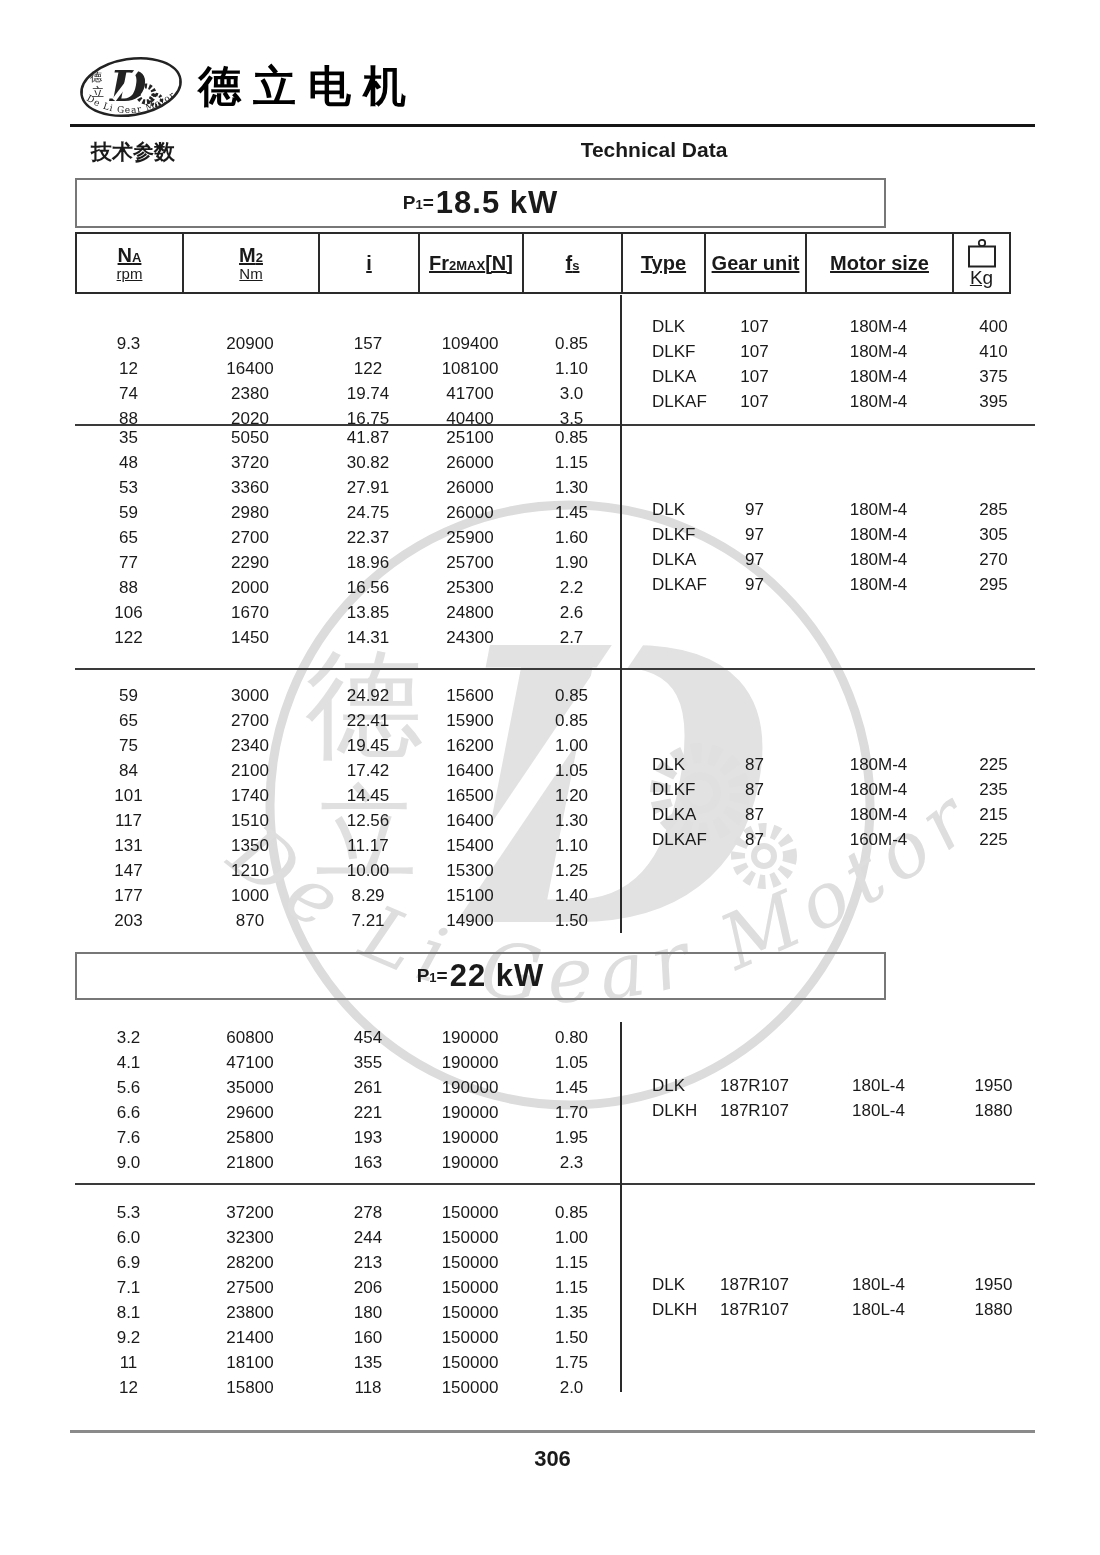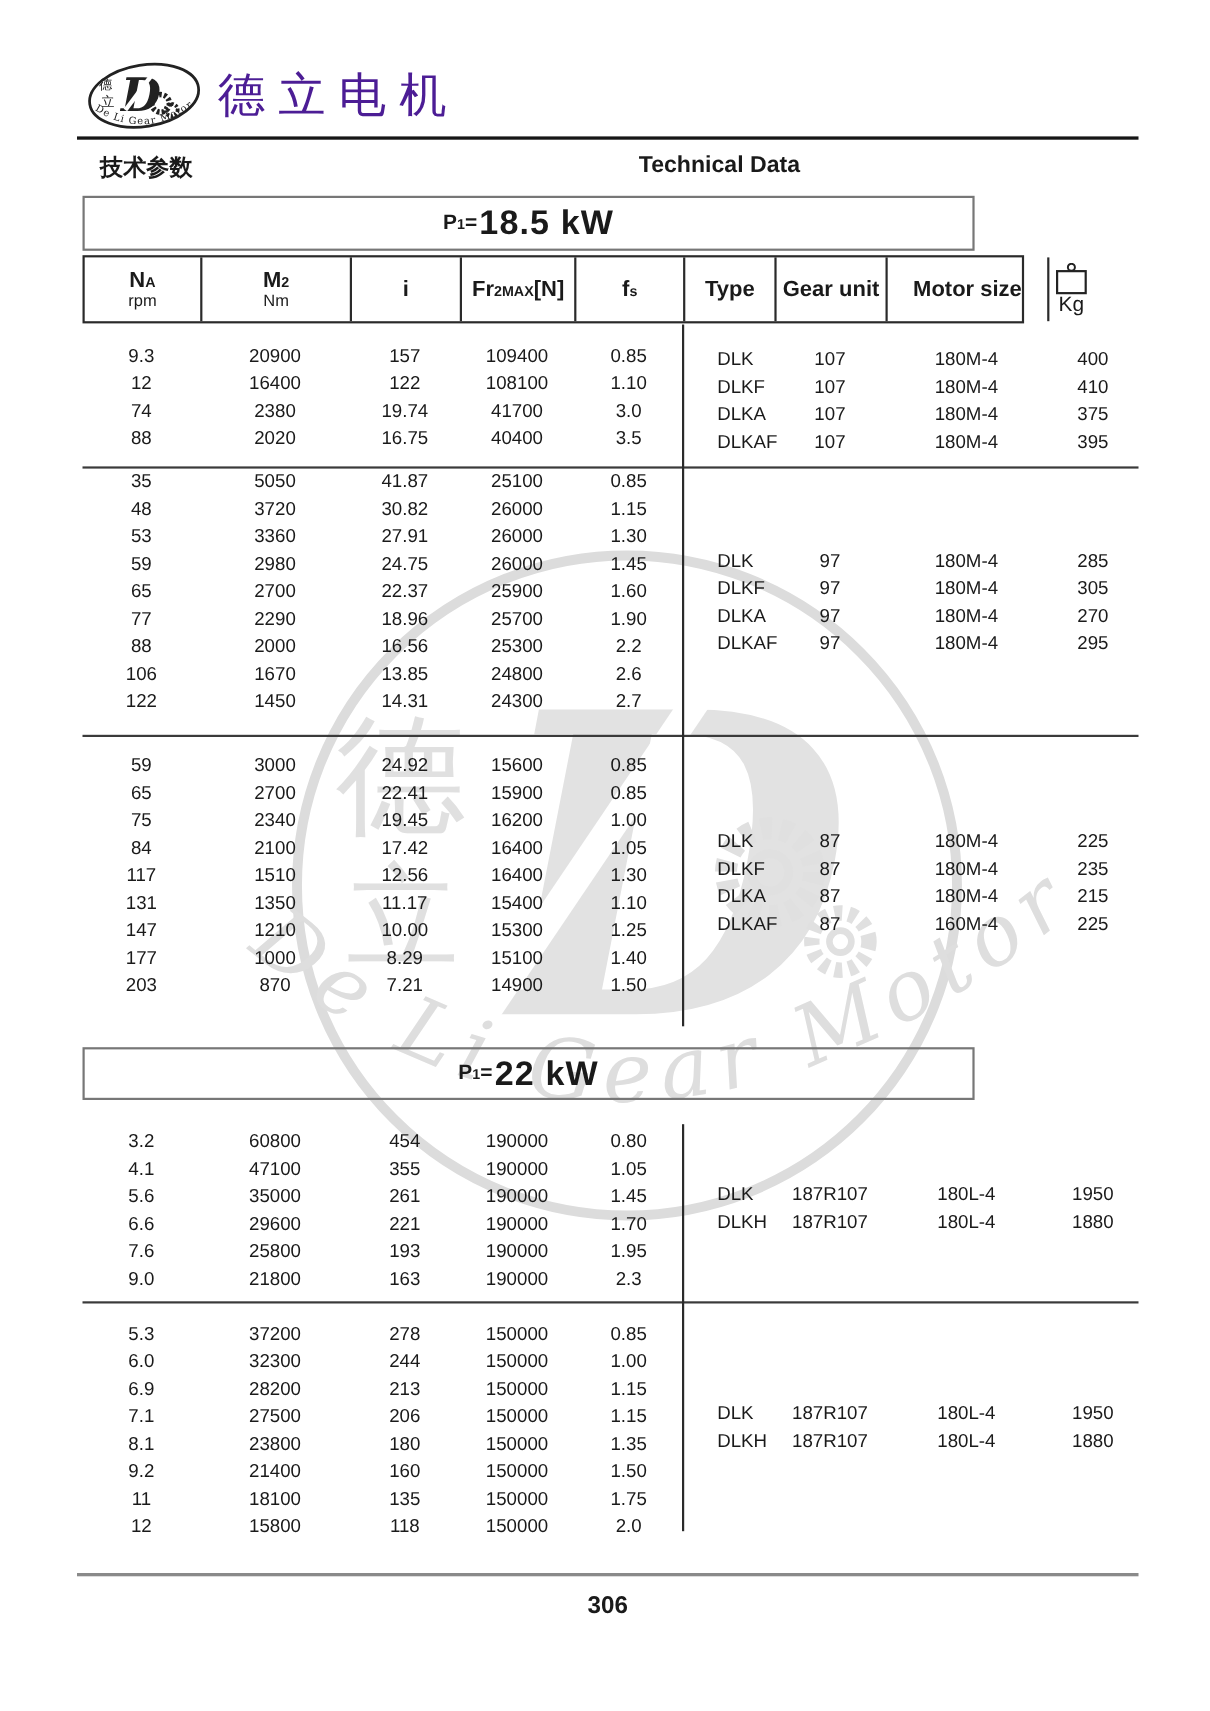--- a/index.html
+++ b/index.html
@@ -5,35 +5,35 @@
   html,body{margin:0;padding:0;}
   body{
     width:1100px;height:1555px;position:relative;background:#ffffff;
     font-family:"Liberation Sans", sans-serif;color:#1a1a1a;overflow:hidden;
   }
   .abs{position:absolute;}
   
   .wm{position:absolute;left:0;top:0;width:1100px;height:1555px;z-index:0;pointer-events:none;}
   .content{position:absolute;left:0;top:0;width:1100px;height:1555px;z-index:1;}
   
-  .brand{left:198px;top:58px;font-family:"DejaVu Serif", serif;font-weight:400;
-         font-size:43px;letter-spacing:12px;color:#4c1d95;}
+  .brand{left:198px;top:58px;font-family:"DejaVu Serif", serif;font-weight:700;
+         font-size:43px;letter-spacing:12px;color:#000000;}
   .toprule{left:70px;top:124px;width:965px;height:3px;background:#161616;}
   .cn-title{left:70px;top:138px;font-size:21px;font-weight:700;margin-left:21px;}
   .en-title{left:654px;top:138px;transform:translateX(-50%);font-size:21px;font-weight:700;white-space:nowrap;}
   
   .pbox{left:75px;width:811px;box-sizing:border-box;border:2px solid #777;
         display:flex;align-items:center;justify-content:center;background:transparent;}
   .p-small{font-size:19px;font-weight:700;}
   .p-sub{font-size:13px;font-weight:700;}
   .p-val{font-size:31px;font-weight:700;letter-spacing:1px;margin-left:2px;}
   
-  .th-row{left:75px;top:232px;width:856px;height:62px;box-sizing:border-box;
+  .th-row{left:75px;top:232px;width:936px;height:62px;box-sizing:border-box;
           border:2px solid #2a2a2a;display:grid;
-          grid-template-columns:107px 136px 100px 104px 99px 83px 101px 147px 1fr;}
+          grid-template-columns:107px 136px 100px 104px 99px 83px 101px 147px 1fr;text-decoration:underline;}
   .th{border-right:2px solid #2a2a2a;display:flex;flex-direction:column;
       align-items:center;justify-content:center;line-height:1.05;}
   .th:last-child{border-right:none;justify-content:center;}
   .th-main{font-size:20px;font-weight:700;white-space:nowrap;}
   .th-main .sm{font-size:13px;font-weight:700;}
   .th-unit{font-size:15px;font-weight:400;}
   .kg-unit{font-size:19px;font-weight:400;margin-top:-2px;}
   
   .group{position:absolute;left:75px;width:960px;}
   .nrows{position:absolute;left:0;top:0;bottom:0;width:546px;box-sizing:border-box;}
@@ -131,21 +131,21 @@
     <div class="th">
       <svg width="40" height="31" viewBox="0 0 40 31">
         <circle cx="20" cy="4" r="3.2" fill="none" stroke="#222" stroke-width="1.8"></circle>
         <rect x="7" y="7.5" width="26" height="20" fill="none" stroke="#222" stroke-width="2"></rect>
       </svg>
       <div class="kg-unit">Kg</div>
     </div>
   </div>
 
   <div class="group" style="top:295px;height:129px;">
-    <div class="nrows" style="padding-top:16px;">
+    <div class="nrows" style="padding-top:36px;">
         <div class="nrow">
           <div class="ncell">9.3</div>
           <div class="ncell">20900</div>
           <div class="ncell">157</div>
           <div class="ncell">109400</div>
           <div class="ncell">0.85</div>
         </div>
         <div class="nrow">
           <div class="ncell">12</div>
           <div class="ncell">16400</div>
@@ -314,20 +314,27 @@
           <div class="ncell">1.00</div>
         </div>
         <div class="nrow">
           <div class="ncell">84</div>
           <div class="ncell">2100</div>
           <div class="ncell">17.42</div>
           <div class="ncell">16400</div>
           <div class="ncell">1.05</div>
         </div>
         <div class="nrow">
+          <div class="ncell">101</div>
+          <div class="ncell">1740</div>
+          <div class="ncell">14.45</div>
+          <div class="ncell">16500</div>
+          <div class="ncell">1.20</div>
+        </div>
+        <div class="nrow">
           <div class="ncell">117</div>
           <div class="ncell">1510</div>
           <div class="ncell">12.56</div>
           <div class="ncell">16400</div>
           <div class="ncell">1.30</div>
         </div>
         <div class="nrow">
           <div class="ncell">131</div>
           <div class="ncell">1350</div>
           <div class="ncell">11.17</div>

